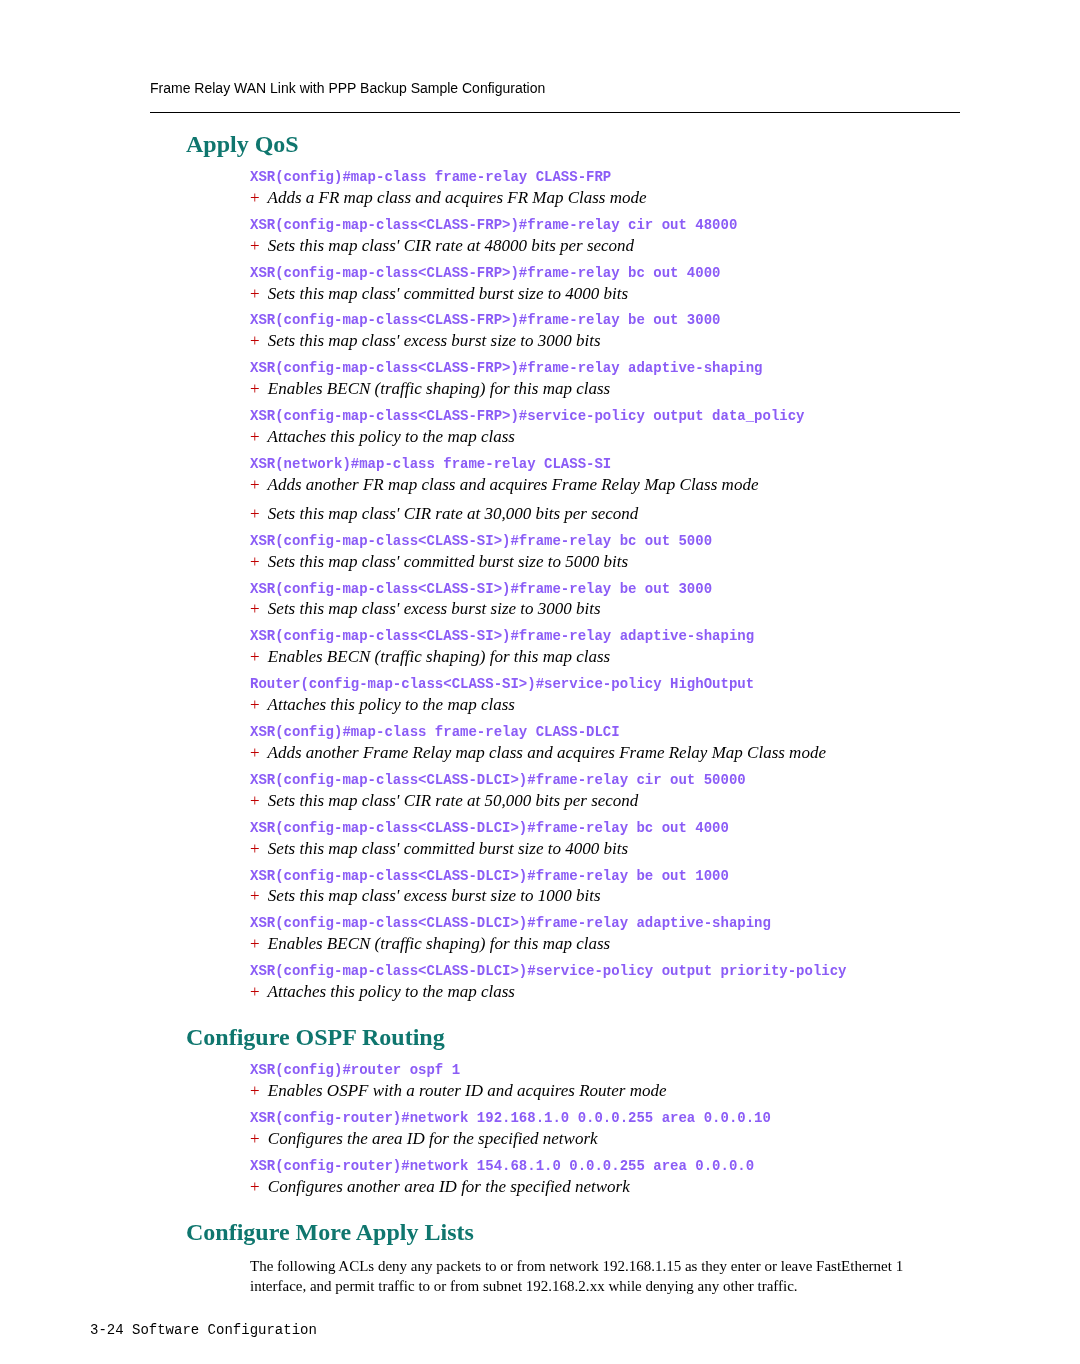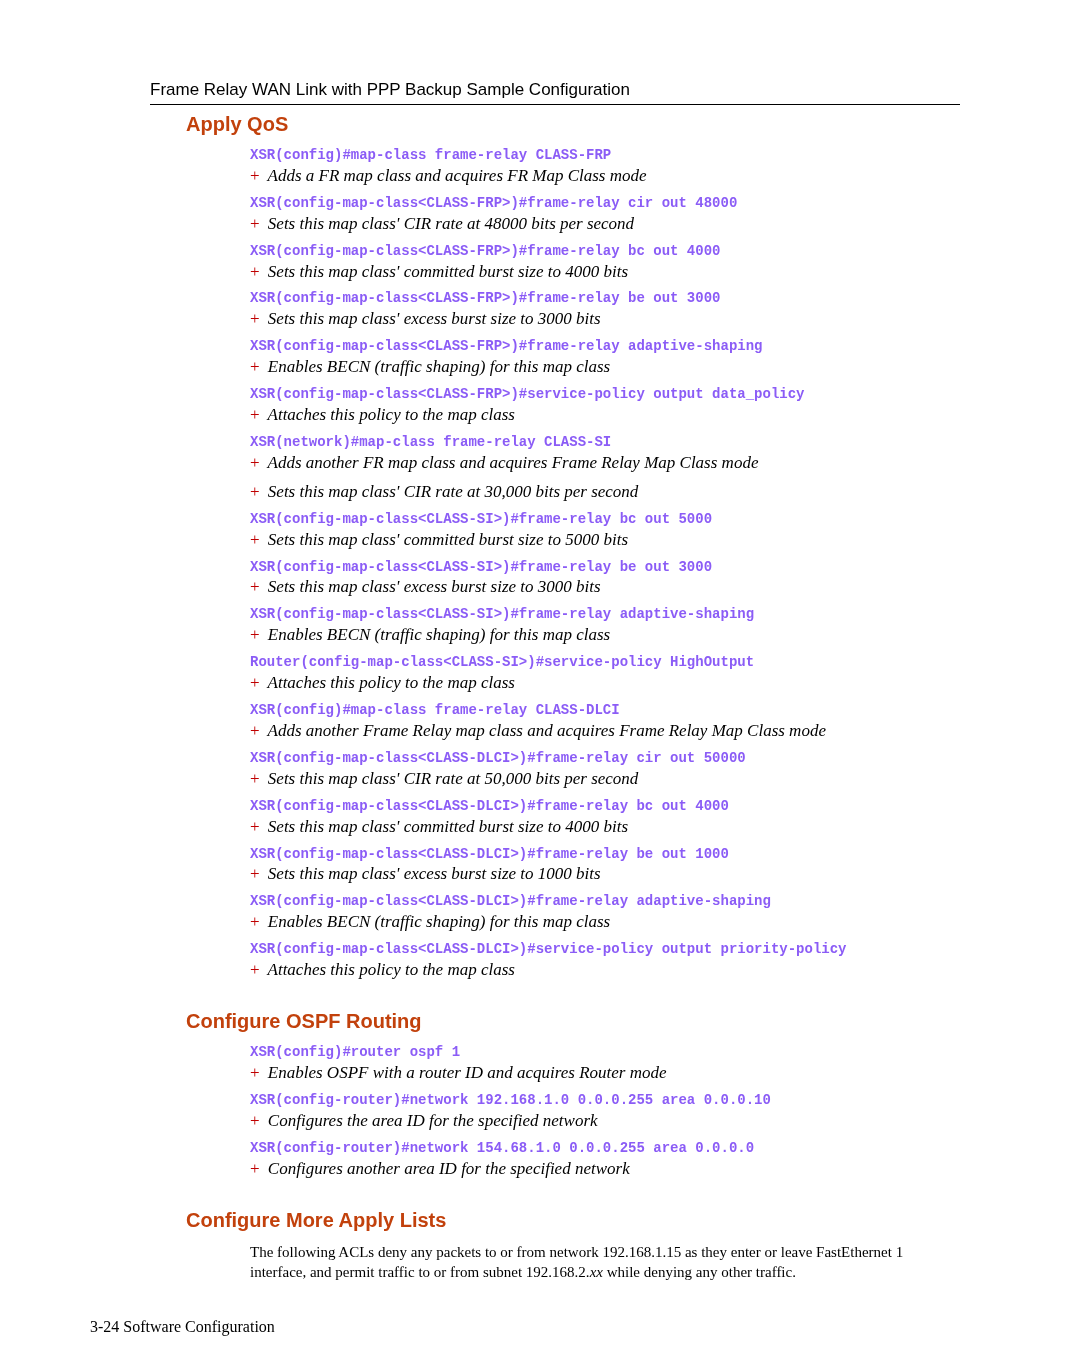--- a/index.html
+++ b/index.html
@@ -8,35 +8,35 @@
     background: #fff;
     font-family: Georgia, "Times New Roman", serif;
     color: #000;
     width: 1080px;
   }
   .page {
     padding: 80px 120px 40px 150px;
   }
   .header-runner {
     font-family: Arial, Helvetica, sans-serif;
-    font-size: 17px;
+    font-size: 14px;
     color: #000;
     border-bottom: 1px solid #000;
-    padding-bottom: 4px;
-    margin-bottom: 8px;
+    padding-bottom: 16px;
+    margin-bottom: 18px;
   }
   h2.section-title {
-    font-family: Liberation Sans, sans-serif;
+    font-family: Liberation Serif, serif;
     font-weight: bold;
-    color: #c2410c;
-    font-size: 20px;
+    color: #0f766e;
+    font-size: 24px;
     margin: 0 0 10px 36px;
   }
   h2.section-title.spaced {
-    margin-top: 28px;
+    margin-top: 20px;
   }
   .block {
     margin-left: 100px;
     margin-right: 20px;
   }
   .cmd {
     font-family: "Courier New", Courier, monospace;
     font-weight: bold;
     font-size: 14px;
     margin: 0;
@@ -57,25 +57,25 @@
     color: #c00000;
     font-weight: normal;
     margin-right: 4px;
   }
   .bodytext {
     font-family: Georgia, "Times New Roman", serif;
     font-size: 15px;
     line-height: 1.35;
     margin: 6px 0 10px 0;
   }
-  .italic { font-style: italic; }
+  .italic { }
   .footer {
-    font-family: Liberation Serif, serif;
-    font-size: 16px;
-    margin-top: 36px;
+    font-family: Liberation Mono, monospace;
+    font-size: 14px;
+    margin-top: 26px;
     margin-left: -60px;
   }
 </style>
 </head>
 <body>
 
 <div class="page">
   <div class="header-runner">Frame Relay WAN Link with PPP Backup Sample Configuration</div>
 
   <h2 class="section-title">Apply QoS</h2>

